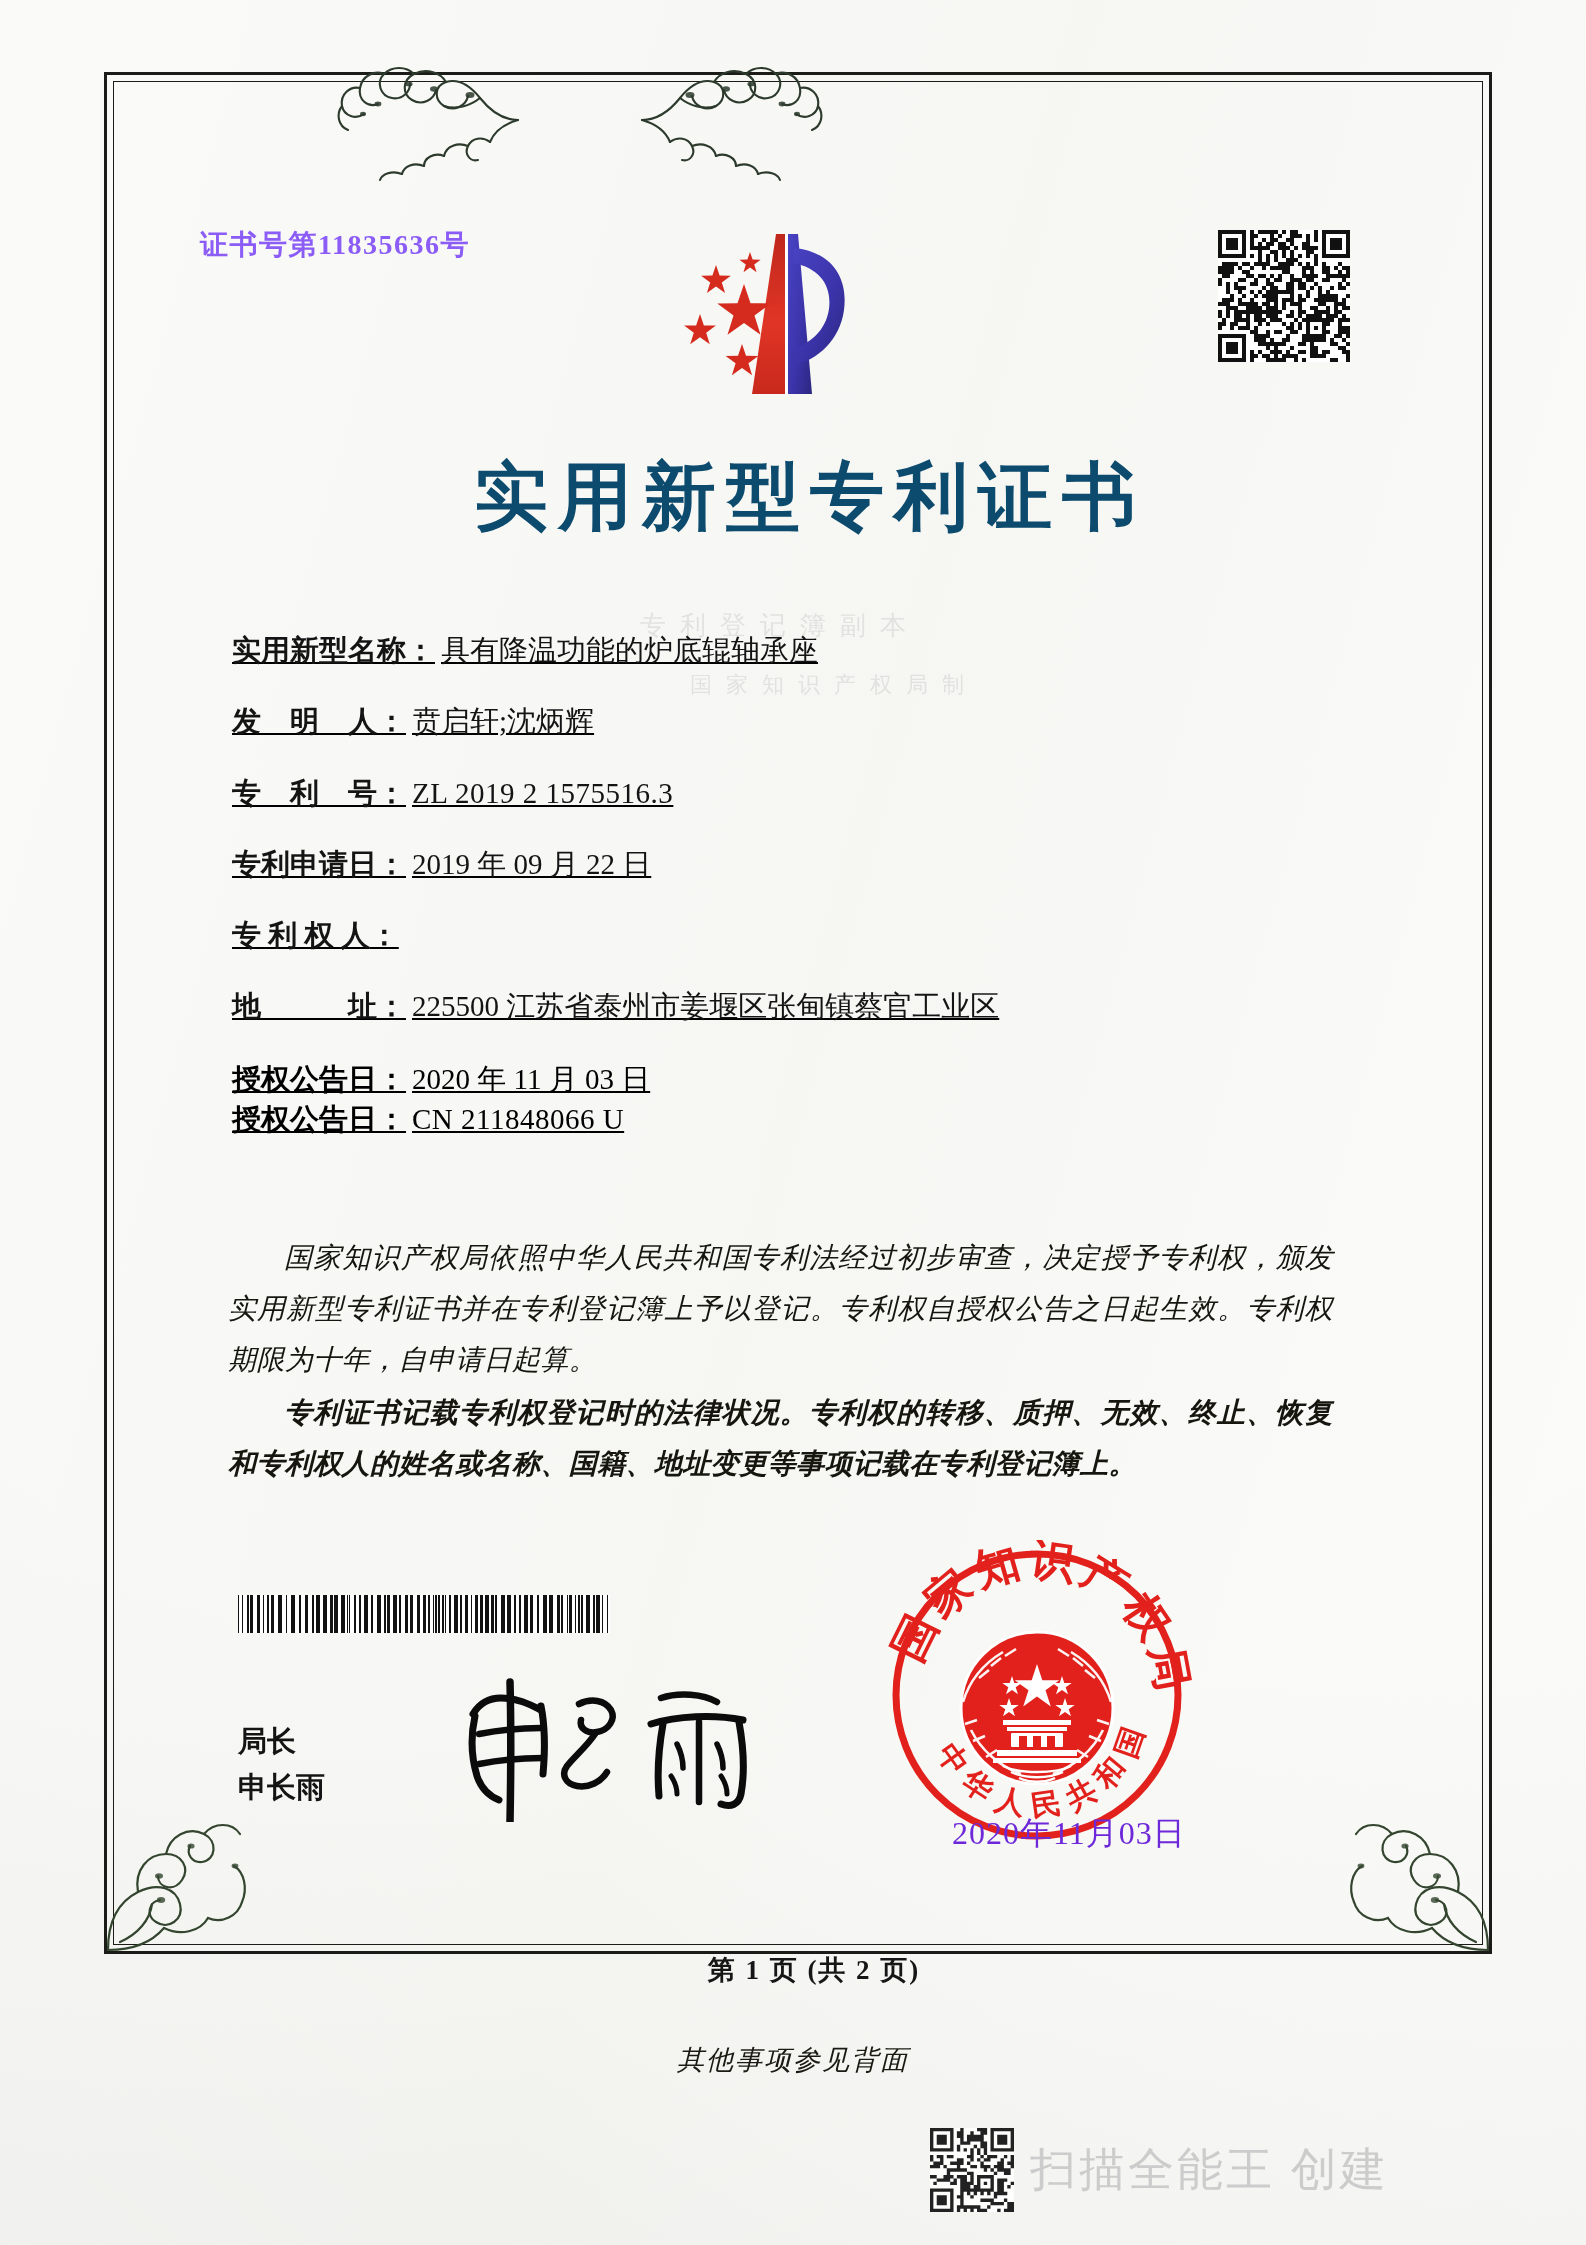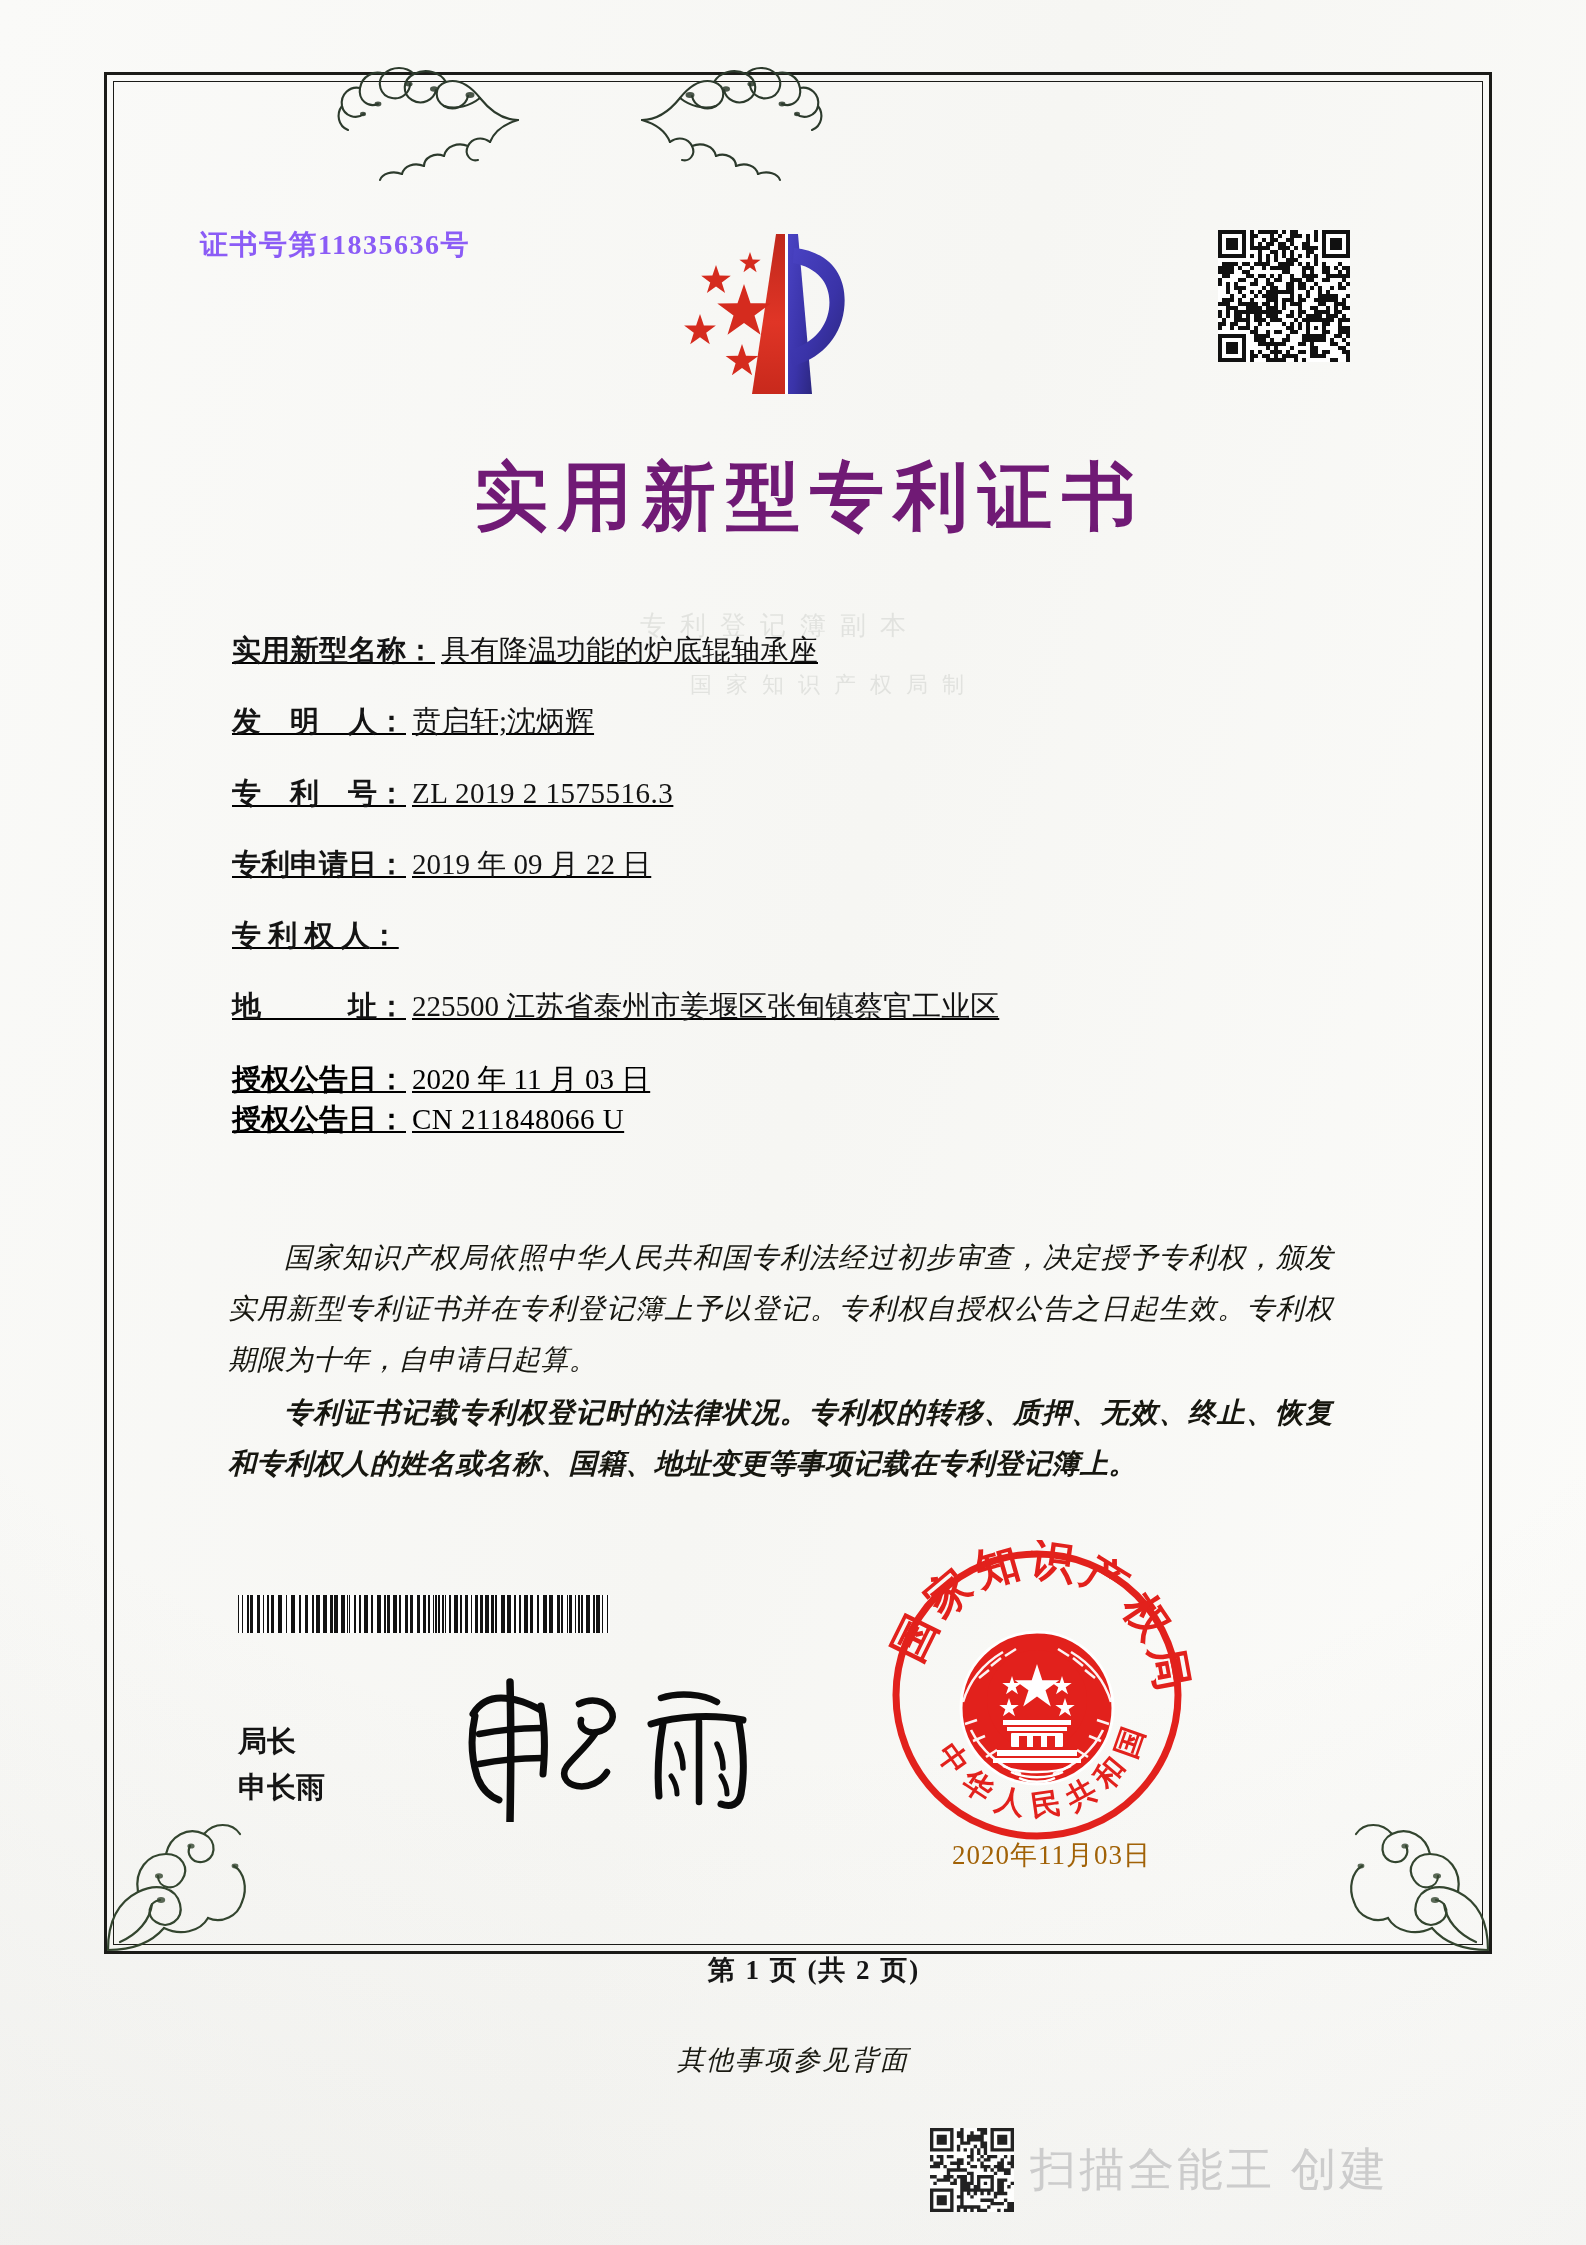--- a/index.html
+++ b/index.html
@@ -100,21 +100,21 @@
   
   #main-title {
     position: absolute;
     left: 0;
     right: 0;
     top: 448px;
     text-align: center;
     font-size: 74px;
     font-weight: 700;
     letter-spacing: 10px;
-    color: #701a75;
+    color: #0c4a6e;
     text-indent: 10px;
     font-family: "Liberation Serif", "DejaVu Serif", serif;
     margin-left: 24px;
   }
 
   
   #fields {
     position: absolute;
     left: 232px;
     top: 632px;
@@ -194,25 +194,24 @@
     left: 882px;
     top: 1540px;
     width: 310px;
     height: 310px;
   }
   #seal svg { display: block; width: 100%; height: 100%; }
   #seal-date {
     position: absolute;
     left: 952px;
     top: 1812px;
-    font-size: 27px;
-    color: #a16207;
+    font-size: 32px;
+    color: #6d28d9;
     letter-spacing: 1px;
     font-weight: 500;
-    margin-top: 25px;
   }
 
   
   #page-num {
     position: absolute;
     left: 0; right: 0;
     top: 1952px;
     text-align: center;
     font-size: 27px;
     font-weight: 600;

